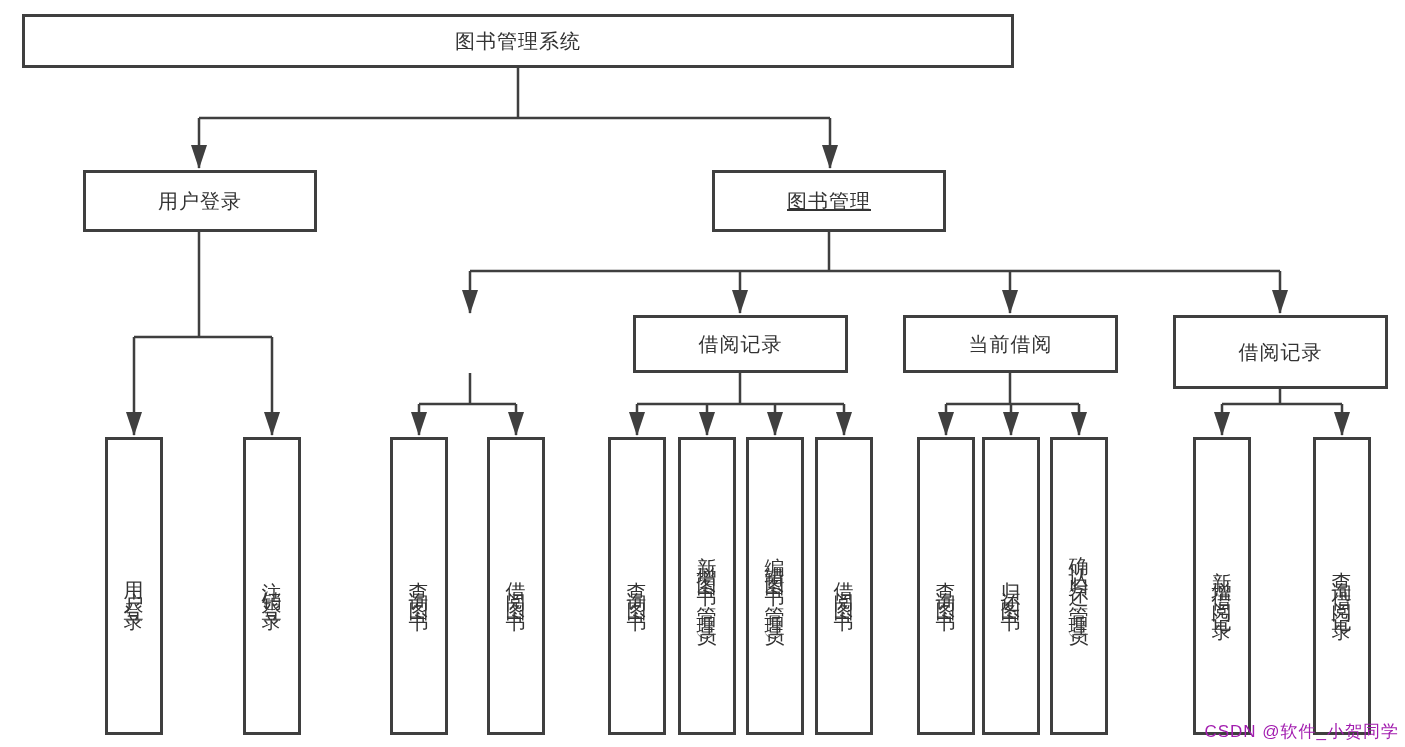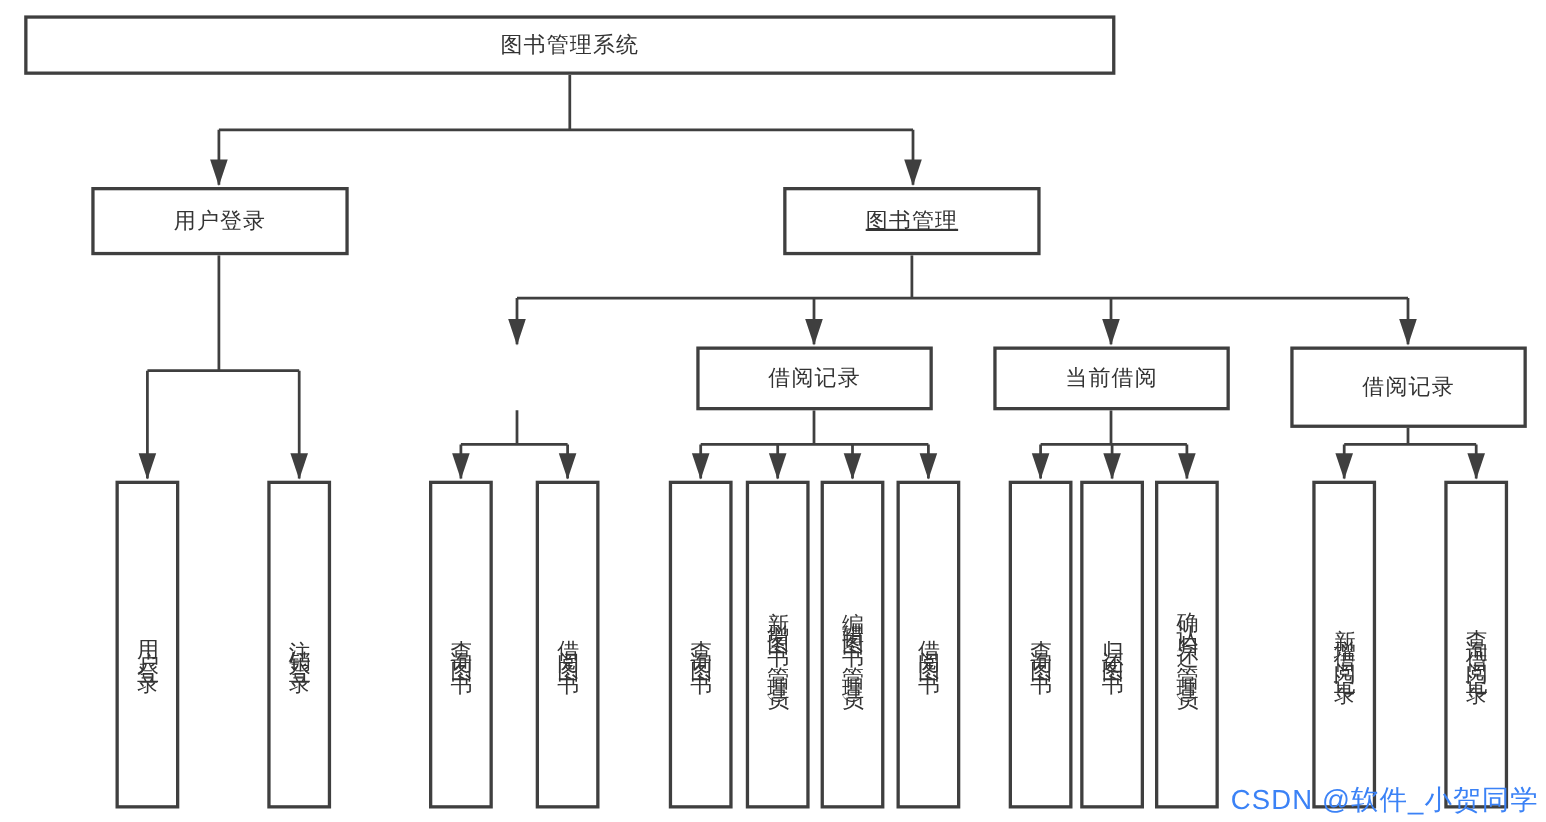--- a/index.html
+++ b/index.html
@@ -46,22 +46,22 @@
     writing-mode: vertical-rl;
     text-orientation: mixed;
     letter-spacing: 10px;
     line-height: 1;
     white-space: nowrap;
   }
   .watermark {
     position: absolute;
     right: 6px;
     bottom: 4px;
-    font-size: 25px;
-    color: #3b82f6;
+    font-size: 17px;
+    color: #a21caf;
     letter-spacing: 1px;
     white-space: nowrap;
   }
 </style>
 </head>
 <body>
 
 <div class="stage">
 
   <svg class="connectors" viewBox="0 0 1405 747" xmlns="http://www.w3.org/2000/svg">

